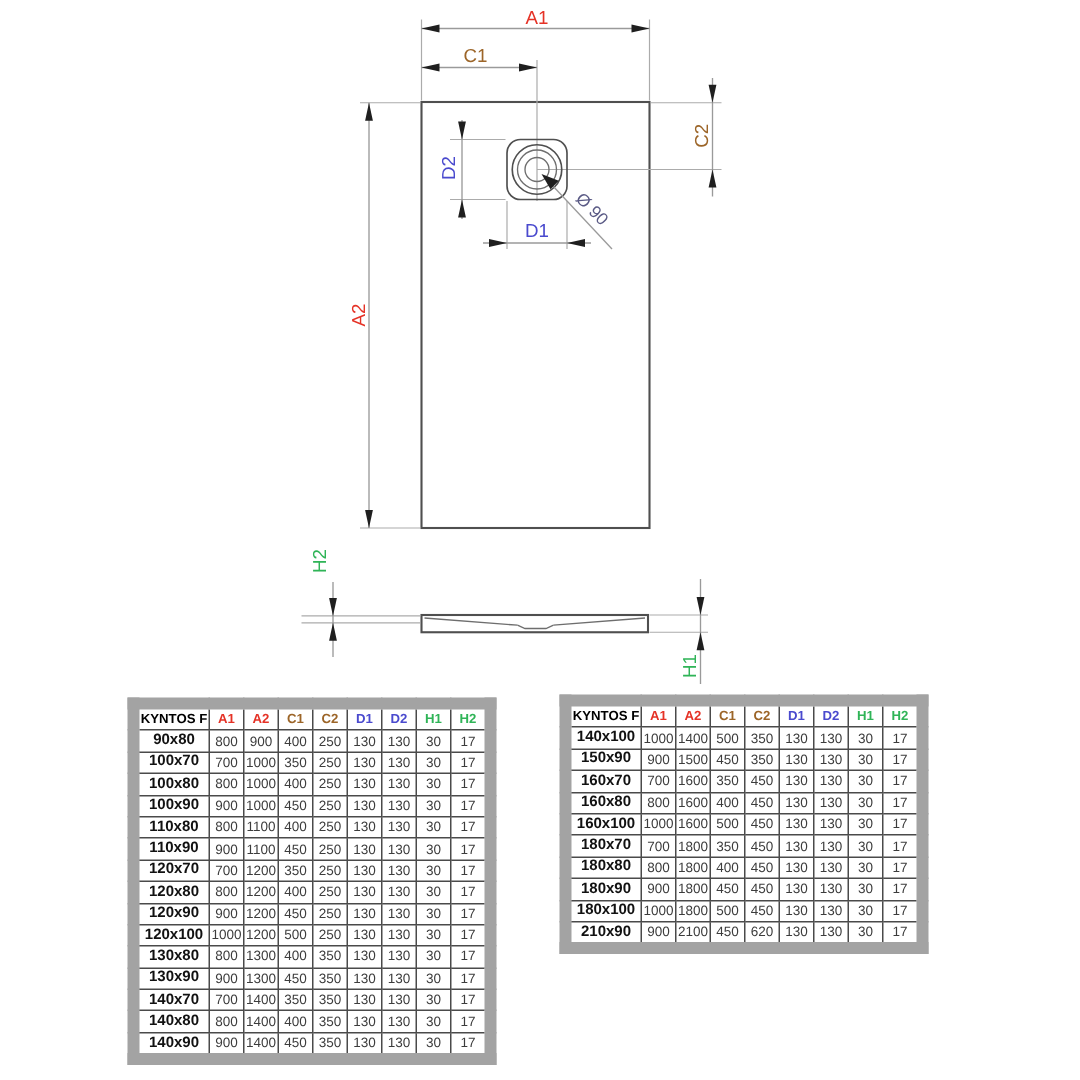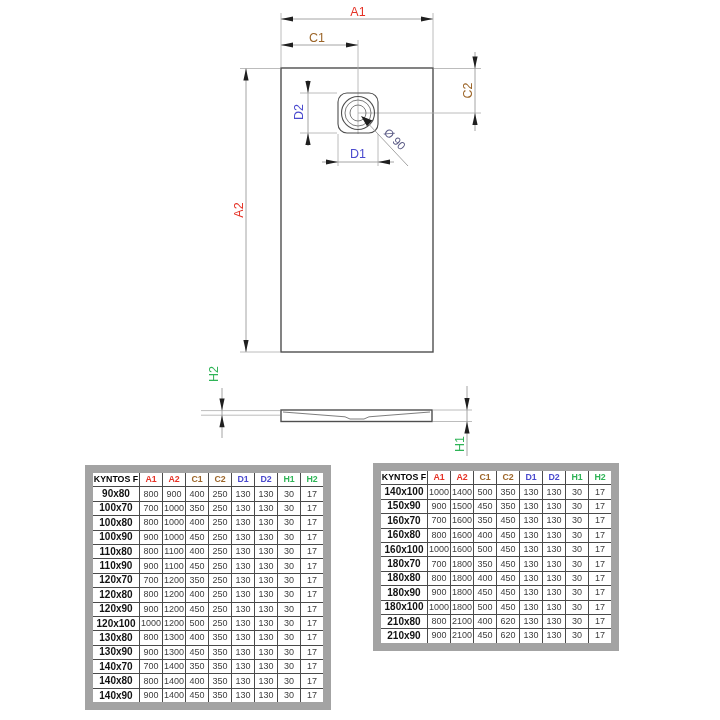--- a/index.html
+++ b/index.html
@@ -429,31 +429,20 @@
             <td class="value-cell val-col">1000</td>
             <td class="value-cell val-col">1800</td>
             <td class="value-cell val-col">500</td>
             <td class="value-cell val-col">450</td>
             <td class="value-cell val-col">130</td>
             <td class="value-cell val-col">130</td>
             <td class="value-cell val-col">30</td>
             <td class="value-cell val-col">17</td>
           </tr>
           <tr>
-            <td class="size-cell name-col">210x80</td>
-            <td class="value-cell val-col">800</td>
-            <td class="value-cell val-col">2100</td>
-            <td class="value-cell val-col">400</td>
-            <td class="value-cell val-col">620</td>
-            <td class="value-cell val-col">130</td>
-            <td class="value-cell val-col">130</td>
-            <td class="value-cell val-col">30</td>
-            <td class="value-cell val-col">17</td>
-          </tr>
-          <tr>
             <td class="size-cell name-col">210x90</td>
             <td class="value-cell val-col">900</td>
             <td class="value-cell val-col">2100</td>
             <td class="value-cell val-col">450</td>
             <td class="value-cell val-col">620</td>
             <td class="value-cell val-col">130</td>
             <td class="value-cell val-col">130</td>
             <td class="value-cell val-col">30</td>
             <td class="value-cell val-col">17</td>
           </tr>

